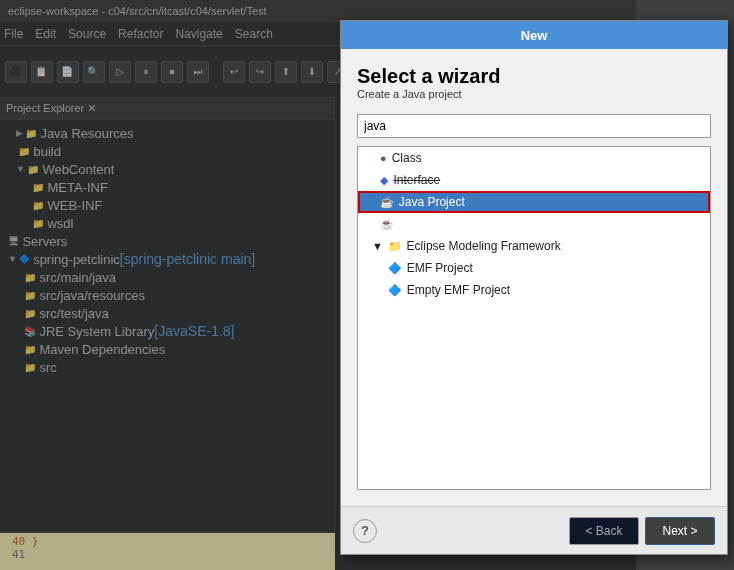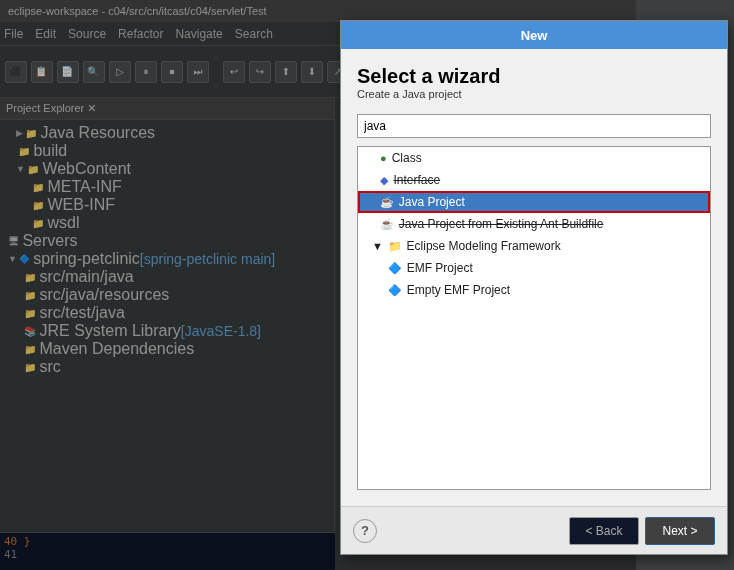--- a/index.html
+++ b/index.html
@@ -109,32 +109,32 @@
       height: 18px;
       padding: 0 4px;
       color: #cccccc;
       font-size: 11px;
       cursor: pointer;
       white-space: nowrap;
     }
 
     .tree-item .indent { display: inline-block; }
     .tree-item .arrow { color: #aaa; font-size: 9px; margin-right: 2px; }
-    .tree-item .label { font-size: 16px; }
+    .tree-item .label { font-size: 13px; }
     .tree-item .extra { color: #6aacdd; font-size: 14px; }
 
     
     .code-area {
       position: absolute;
       bottom: 0; left: 0;
       width: 335px;
       height: 38px;
-      background: #0f172a;
+      background: #fef9c3;
       border-top: 1px solid #555;
-      padding: 2px 4px;
+      padding: 2px 12px;
       color: #cc7832;
       font-family: monospace;
       font-size: 11px;
     }
 
     
     .dialog-overlay {
       position: absolute;
       top: 0; left: 0; right: 0; bottom: 0;
       background: rgba(0,0,0,0.3);
@@ -454,21 +454,20 @@
 
         <div class="wizard-item selected" style="outline: 2px solid #cc0000; outline-offset: -2px;">
           <span class="indent" style="width:16px"></span>
           <span class="item-icon">☕</span>
           <span>Java Project</span>
         </div>
 
         <div class="wizard-item">
           <span class="indent" style="width:16px"></span>
           <span class="item-icon">☕</span>
-          <span class="strikethrough">Java Project from Existing Ant Buildfile</span>
         </div>
 
         <div class="wizard-item">
           <span class="indent" style="width:8px"></span>
           <span class="item-icon">▼</span>
           <span class="item-icon">📁</span>
           <span>Eclipse Modeling Framework</span>
         </div>
 
         <div class="wizard-item">

